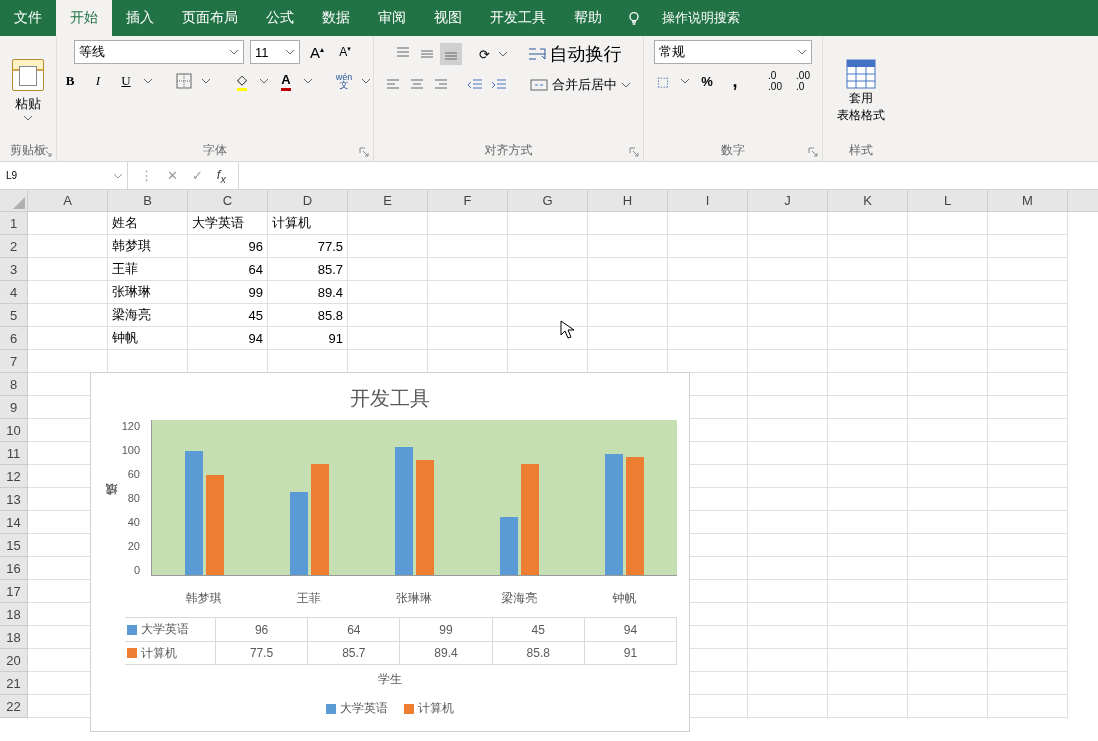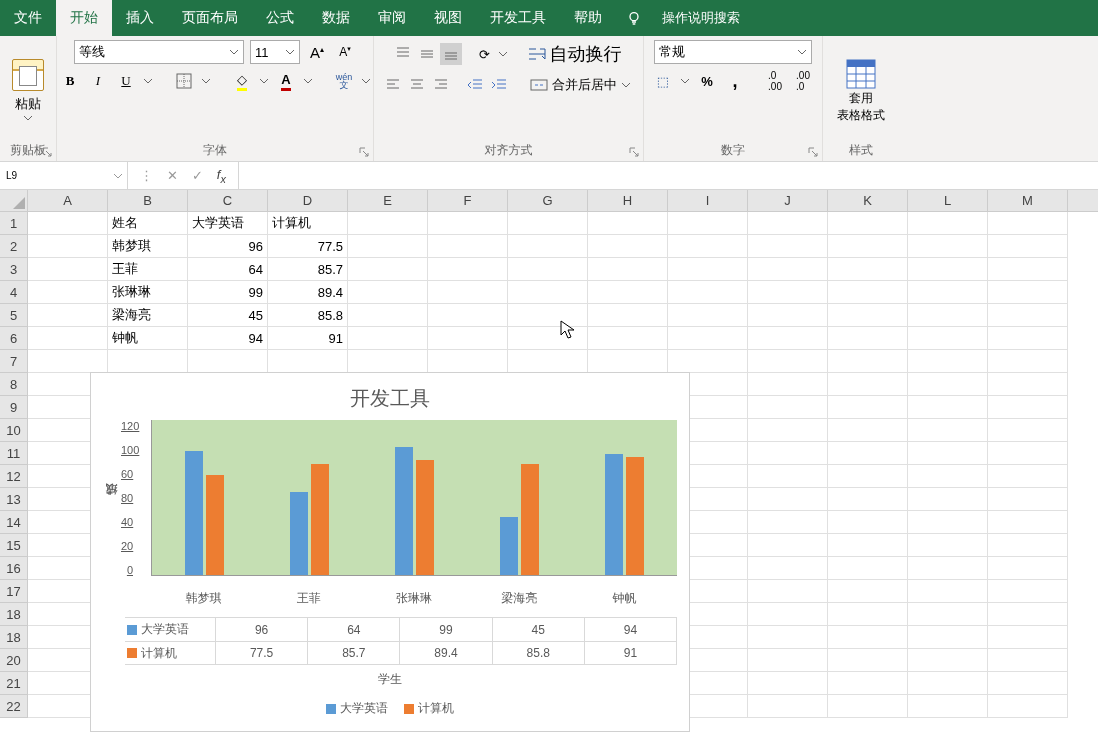--- a/index.html
+++ b/index.html
@@ -75,21 +75,21 @@
 .cells { position: relative; flex: 1; }
 .row { display: flex; height: 23px; }
 .cell { width: 80px; height: 23px; border-right: 1px solid #e0e0e0; border-bottom: 1px solid #e0e0e0; padding: 0 4px; display: flex; align-items: center; font-size: 13px; overflow: hidden; }
 .cell.right { justify-content: flex-end; }
 
 
 .chart { position: absolute; left: 62px; top: 160px; width: 600px; height: 360px; background: #fff; border: 1px solid #d0d0d0; padding: 12px 12px 4px 12px; }
 .chart-title { text-align: center; font-size: 20px; color: #595959; margin-bottom: 8px; }
 .plot-wrap { display: flex; height: 170px; }
 .y-label { writing-mode: vertical-rl; transform: rotate(180deg); font-size: 12px; color: #595959; display: flex; align-items: center; justify-content: center; width: 18px; }
-.y-axis { width: 30px; display: flex; flex-direction: column; justify-content: space-between; text-align: right; font-size: 11px; color: #595959; padding: 0 18px 14px 0; text-decoration: underline; }
+.y-axis { width: 30px; display: flex; flex-direction: column; justify-content: space-between; text-align: right; font-size: 11px; color: #595959; padding: 0 11px 14px 0; }
 .plot-area { flex: 1; background: #c5dfb3; position: relative; border-left: 1px solid #999; border-bottom: 1px solid #999; margin-bottom: 14px; }
 .cat-group { position: absolute; bottom: 0; width: 20%; display: flex; justify-content: center; gap: 3px; align-items: flex-end; height: 100%; }
 .bar { width: 18px; }
 .bar.s1 { background: #5b9bd5; }
 .bar.s2 { background: #ed7d31; }
 .cat-labels { display: flex; margin-left: 48px; font-size: 12px; color: #595959; }
 .cat-labels > div { flex: 1; text-align: center; }
 
 .data-table { margin: 10px 0 0 22px; font-size: 12px; color: #595959; }
 .dt-row { display: flex; height: 24px; align-items: center; border-top: 1px solid #d9d9d9; }

